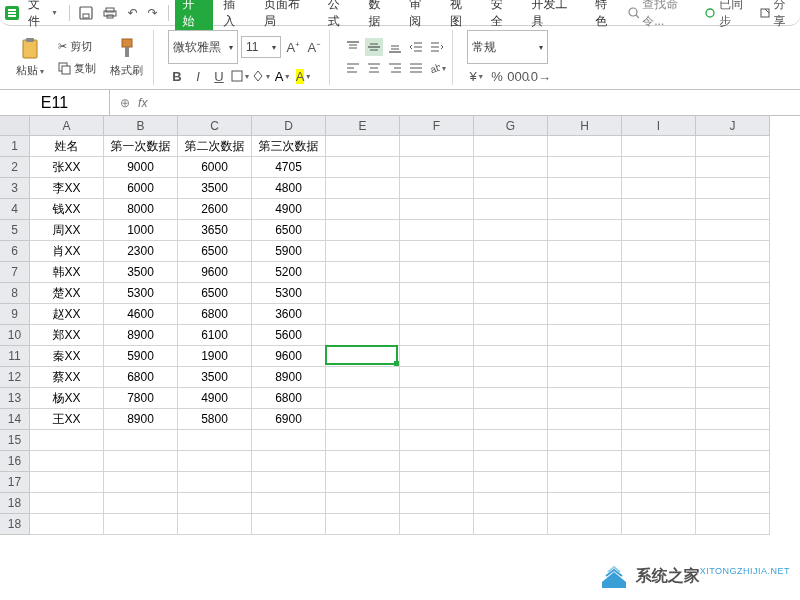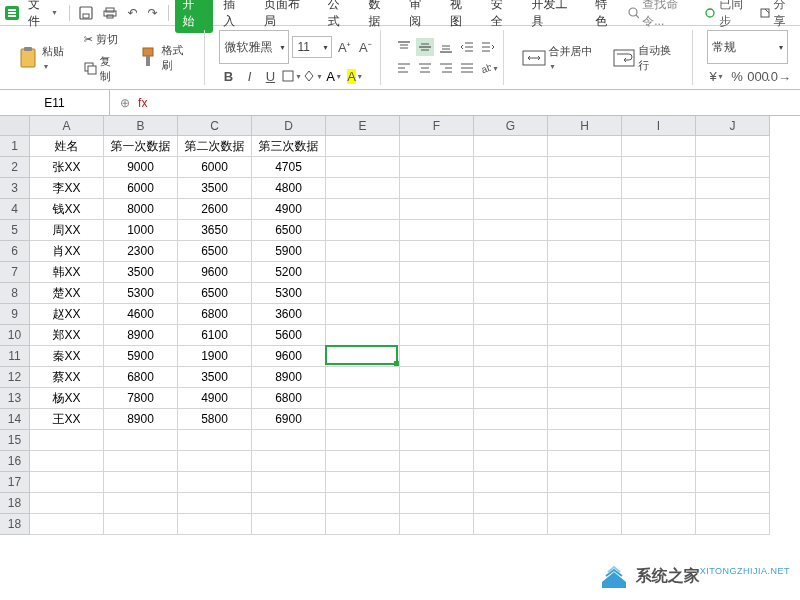--- a/index.html
+++ b/index.html
@@ -1,49 +1,49 @@
 <!DOCTYPE html>
 <html><head>
 <meta charset="utf-8">
 <style>
 * { margin: 0; padding: 0; box-sizing: border-box; font-family: "Microsoft YaHei", sans-serif; }
 body { background: #fff; width: 800px; height: 600px; overflow: hidden; position: relative; }
 
 
-.menubar { display: flex; align-items: center; height: 26px; background: #fff; border-bottom: 1px solid #d0d0d0; padding: 0 4px; gap: 2px; font-size: 12px; color: #333; }
+.menubar { display: flex; align-items: center; height: 26px; background: #fff; border-bottom: 1px solid #d0d0d0; padding: 0 4px; gap: 2px; font-size: 12px; color: #333; border-radius: 10px; }
 .menubar .logo { width: 16px; height: 16px; display: flex; align-items: center; }
 .menubar .file-drop { display: flex; align-items: center; gap: 2px; padding: 2px 6px; cursor: pointer; }
 .menubar .sep { width: 1px; height: 16px; background: #ccc; margin: 0 4px; }
 .menubar .qicon { padding: 2px 4px; color: #555; cursor: pointer; }
 .menubar .tab { padding: 3px 8px; cursor: pointer; }
 .menubar .tab.active { background: #24a93e; color: #fff; border-radius: 3px; }
 .menubar .right { margin-left: auto; display: flex; align-items: center; gap: 6px; }
 .menubar .search { display: flex; align-items: center; gap: 3px; color: #888; }
 .menubar .sync { display: flex; align-items: center; gap: 3px; color: #555; }
 
 
 .ribbon { display: flex; height: 64px; background: #fff; border-bottom: 1px solid #c0c0c0; padding: 4px 6px; gap: 8px; font-size: 11px; color: #444; }
 .rgroup { display: flex; flex-direction: row; align-items: center; gap: 6px; padding: 0 6px; border-right: 1px solid #d8d8d8; }
 .rgroup:last-child { border-right: none; }
-.rbigbtn { display: flex; flex-direction: row; align-items: center; gap: 2px; padding: 2px 4px; cursor: pointer; }
+.rbigbtn { display: flex; flex-direction: column; align-items: center; gap: 2px; padding: 2px 4px; cursor: pointer; }
 .rbigbtn .ico { width: 24px; height: 24px; display: flex; align-items: center; justify-content: center; font-size: 20px; }
 .rcol { display: flex; flex-direction: column; gap: 3px; justify-content: center; }
 .rrow { display: flex; align-items: center; gap: 3px; }
 .smbtn { display: flex; align-items: center; gap: 3px; padding: 2px 4px; cursor: pointer; }
 .font-sel { border: 1px solid #bbb; height: 22px; padding: 16px 4px; font-size: 12px; display: flex; align-items: center; background: #fff; min-width: 70px; justify-content: space-between; }
 .font-size { border: 1px solid #bbb; height: 22px; padding: 0 4px; font-size: 12px; display: flex; align-items: center; background: #fff; width: 40px; justify-content: space-between; }
 .ico-sm { width: 18px; height: 18px; display: inline-flex; align-items: center; justify-content: center; font-size: 13px; color: #555; cursor: pointer; }
 .dd::after { content: "▾"; font-size: 8px; margin-left: 2px; color: #666; }
 
 
 .formula-bar { display: flex; align-items: center; height: 26px; border-bottom: 1px solid #c0c0c0; font-size: 12px; }
 .namebox { width: 110px; border-right: 1px solid #c0c0c0; display: flex; align-items: center; justify-content: center; height: 100%; position: relative; }
-.namebox input { border: none; width: 70px; text-align: center; font-size: 12px; outline: none; }
+.namebox input { border: none; width: 70px; text-align: center; font-size: 16px; outline: none; }
 .fx-area { display: flex; align-items: center; gap: 8px; padding: 0 10px; flex: 1; }
-.fx-area .fx { color: #b91c1c; }
+.fx-area .fx { font-style: italic; color: #737373; }
 .fx-input { border: none; flex: 1; font-size: 12px; outline: none; }
 
 
 .grid-wrap { position: relative; }
 .grid { display: grid; grid-template-columns: 30px repeat(10, 74px); font-size: 12px; }
 .colhdr { background: #e8eaed; border-right: 1px solid #c8c8c8; border-bottom: 1px solid #c8c8c8; text-align: center; height: 20px; line-height: 20px; color: #555; cursor: pointer; }
 .colhdr.corner { background: #e4e6e9; }
 .rowhdr { background: #e8eaed; border-right: 1px solid #c8c8c8; border-bottom: 1px solid #c8c8c8; text-align: center; height: 21px; line-height: 21px; color: #555; cursor: pointer; }
 .cell { border-right: 1px solid #d4d4d4; border-bottom: 1px solid #d4d4d4; height: 21px; line-height: 21px; padding: 0 4px; text-align: center; color: #000; cursor: cell; background: #fff; overflow: hidden; white-space: nowrap; }
 .selected-cell { position: absolute; border: 2px solid #24a93e; pointer-events: none; }
@@ -273,42 +273,20 @@
           </span>
         <span class="ico-sm dd">
             <svg width="14" height="14">
               <text x="2" y="11" font-size="10" fill="#555" transform="rotate(-20 7 7)">ab</text>
             </svg>
           </span>
       </div>
     </div>
   </div>
 
-  <div class="rgroup">
-    <div class="rbigbtn">
-      <span class="ico">
-          <svg width="24" height="20">
-            <rect x="1" y="3" width="22" height="14" fill="none" stroke="#555"></rect>
-            <line x1="7" y1="10" x2="17" y2="10" stroke="#555"></line>
-            <path d="M8 8 L6 10 L8 12 M16 8 L18 10 L16 12" fill="none" stroke="#555"></path>
-          </svg>
-        </span>
-      <span class="dd">合并居中</span>
-    </div>
-    <div class="rbigbtn">
-      <span class="ico">
-          <svg width="24" height="20">
-            <rect x="2" y="2" width="20" height="16" fill="none" stroke="#555"></rect>
-            <path d="M5 6 h12 a3 3 0 0 1 0 6 h-4" fill="none" stroke="#555"></path>
-            <path d="M14 10 L12 12 L14 14" fill="none" stroke="#555"></path>
-          </svg>
-        </span>
-      <span>自动换行</span>
-    </div>
-  </div>
 
   <div class="rgroup" style="border-right:none">
     <div class="rcol">
       <div class="font-sel" style="min-width:60px">
           <span>常规</span>
           <span style="font-size:8px">▾</span>
         </div>
       <div class="rrow">
         <span class="ico-sm dd">¥</span>
         <span class="ico-sm">%</span>

